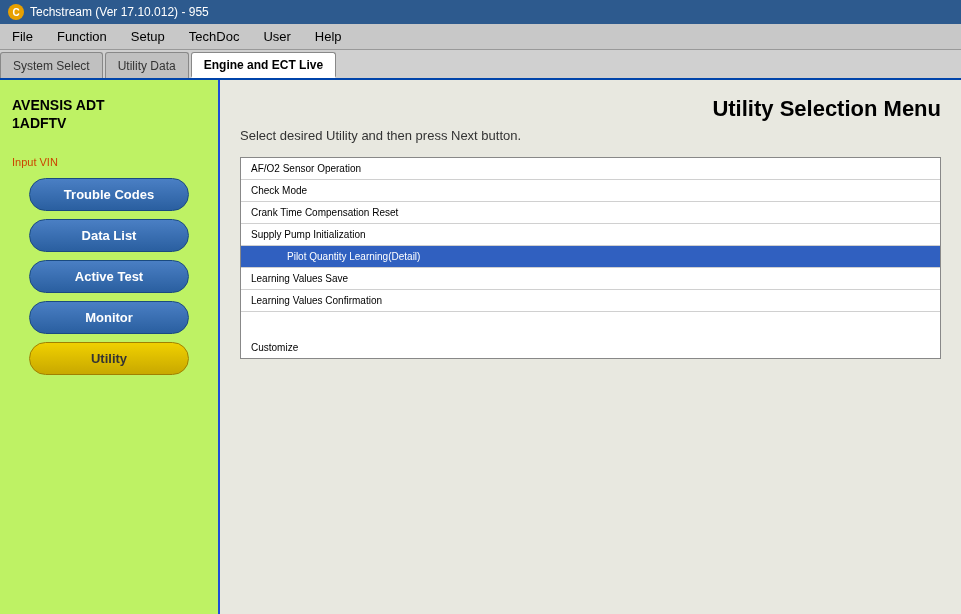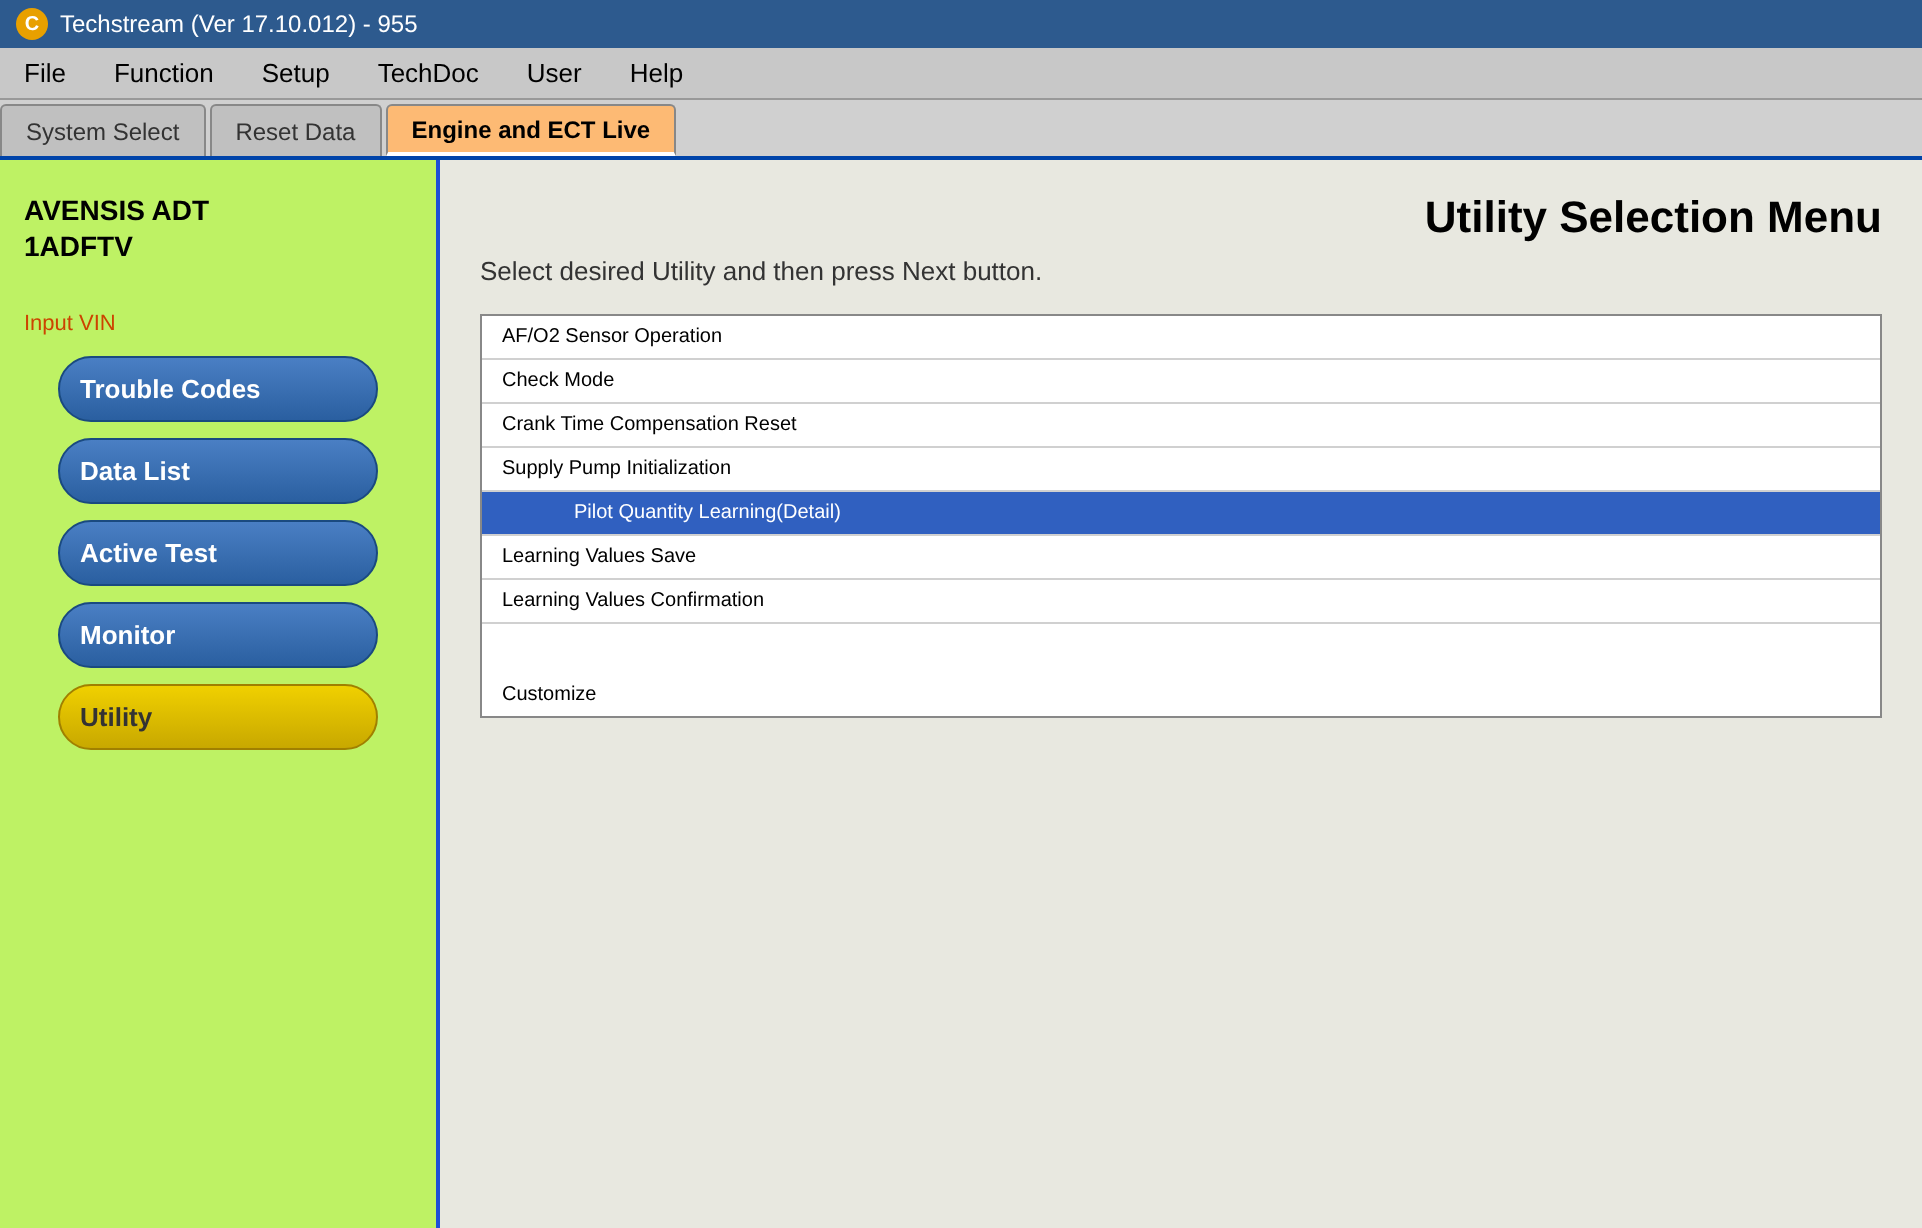--- a/index.html
+++ b/index.html
@@ -73,21 +73,21 @@
       background: #c0c0c0;
       cursor: pointer;
       font-size: 12px;
       margin-right: 2px;
       border-radius: 3px 3px 0 0;
       height: 26px;
       display: flex;
       align-items: center;
     }
     .tab.active {
-      background: #fdba74;
+      background: #ffffff;
       border-bottom: 2px solid white;
       font-weight: bold;
       color: #000;
     }
     .tab:not(.active) {
       color: #333;
     }
 
     
     .main-content {
@@ -120,21 +120,21 @@
       color: #cc4400;
       font-size: 11px;
       margin: 6px 0 2px 4px;
     }
     .sidebar-btn {
       background: linear-gradient(180deg, #4a7fc4 0%, #2a5fa0 100%);
       color: white;
       border: 1px solid #1a4a80;
       border-radius: 18px;
       padding: 8px 10px;
-      text-align: left;
+      text-align: center;
       cursor: pointer;
       font-size: 13px;
       font-weight: bold;
       width: 160px;
       align-self: center;
     }
     .sidebar-btn.yellow {
       background: linear-gradient(180deg, #f0d000 0%, #c8a800 100%);
       color: #333;
       border: 1px solid #a08000;
@@ -193,21 +193,21 @@
   <span class="menu-item">File</span>
   <span class="menu-item">Function</span>
   <span class="menu-item">Setup</span>
   <span class="menu-item">TechDoc</span>
   <span class="menu-item">User</span>
   <span class="menu-item">Help</span>
 </div>
 
 <div class="tab-bar">
   <div class="tab">System Select</div>
-  <div class="tab">Reset Data</div>
+  <div class="tab">Utility Data</div>
   <div class="tab active">Engine and ECT Live</div>
 </div>
 
 <div class="main-content">
 
   <div class="sidebar">
     <div class="vehicle-info">
       <div class="vehicle-name">AVENSIS ADT</div>
       <div class="vehicle-name">1ADFTV</div>
     </div>

